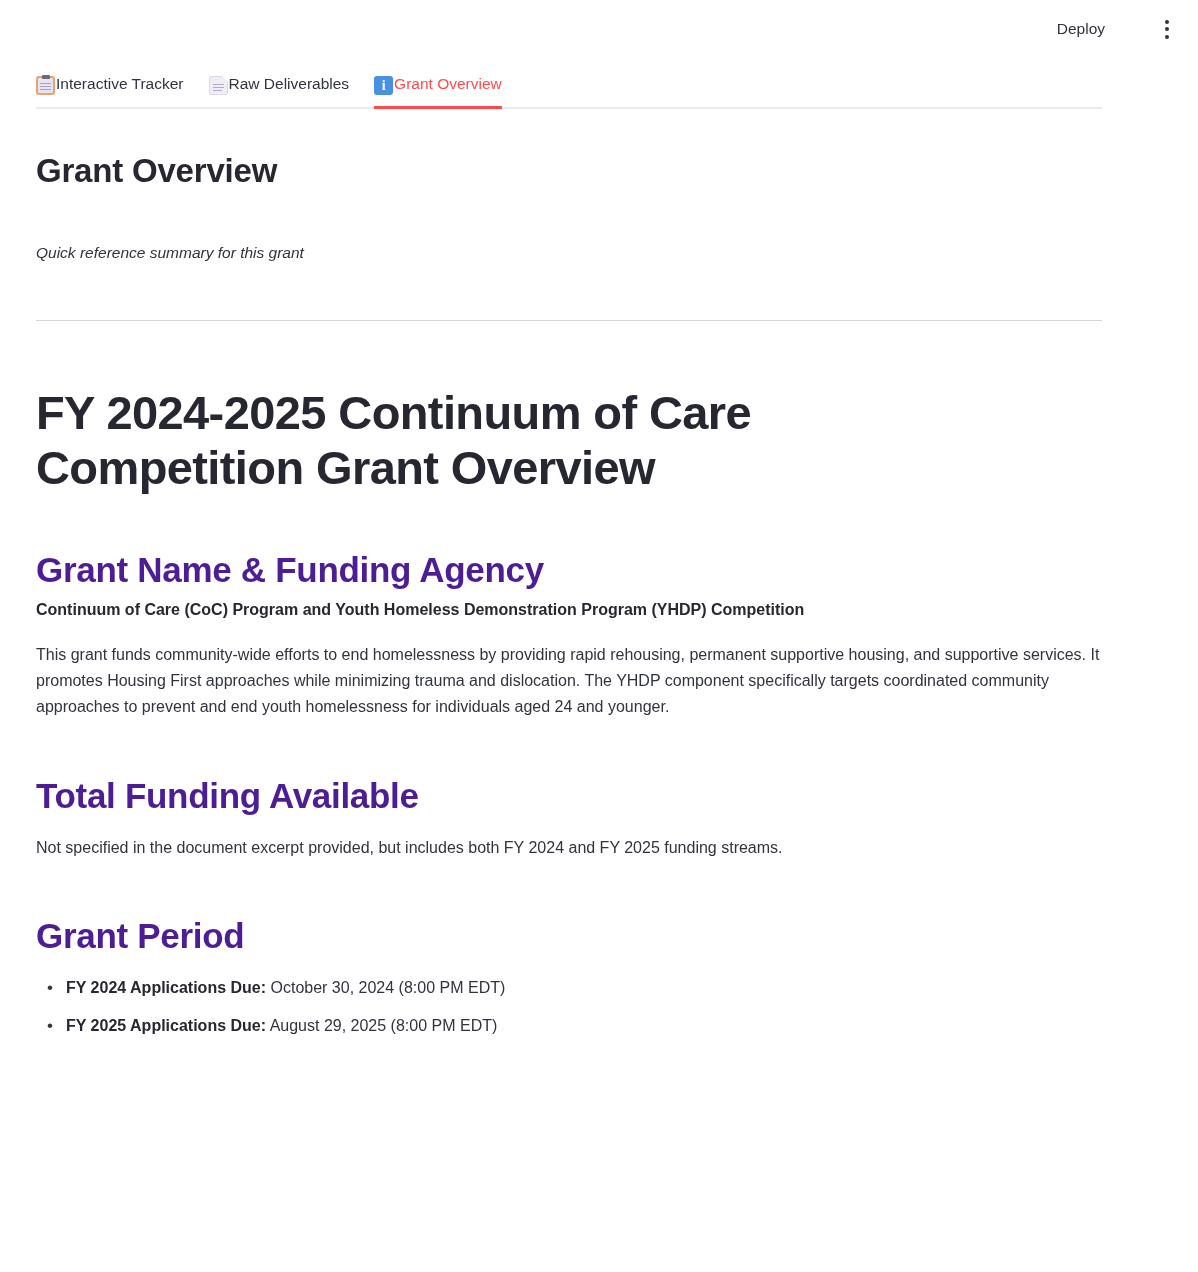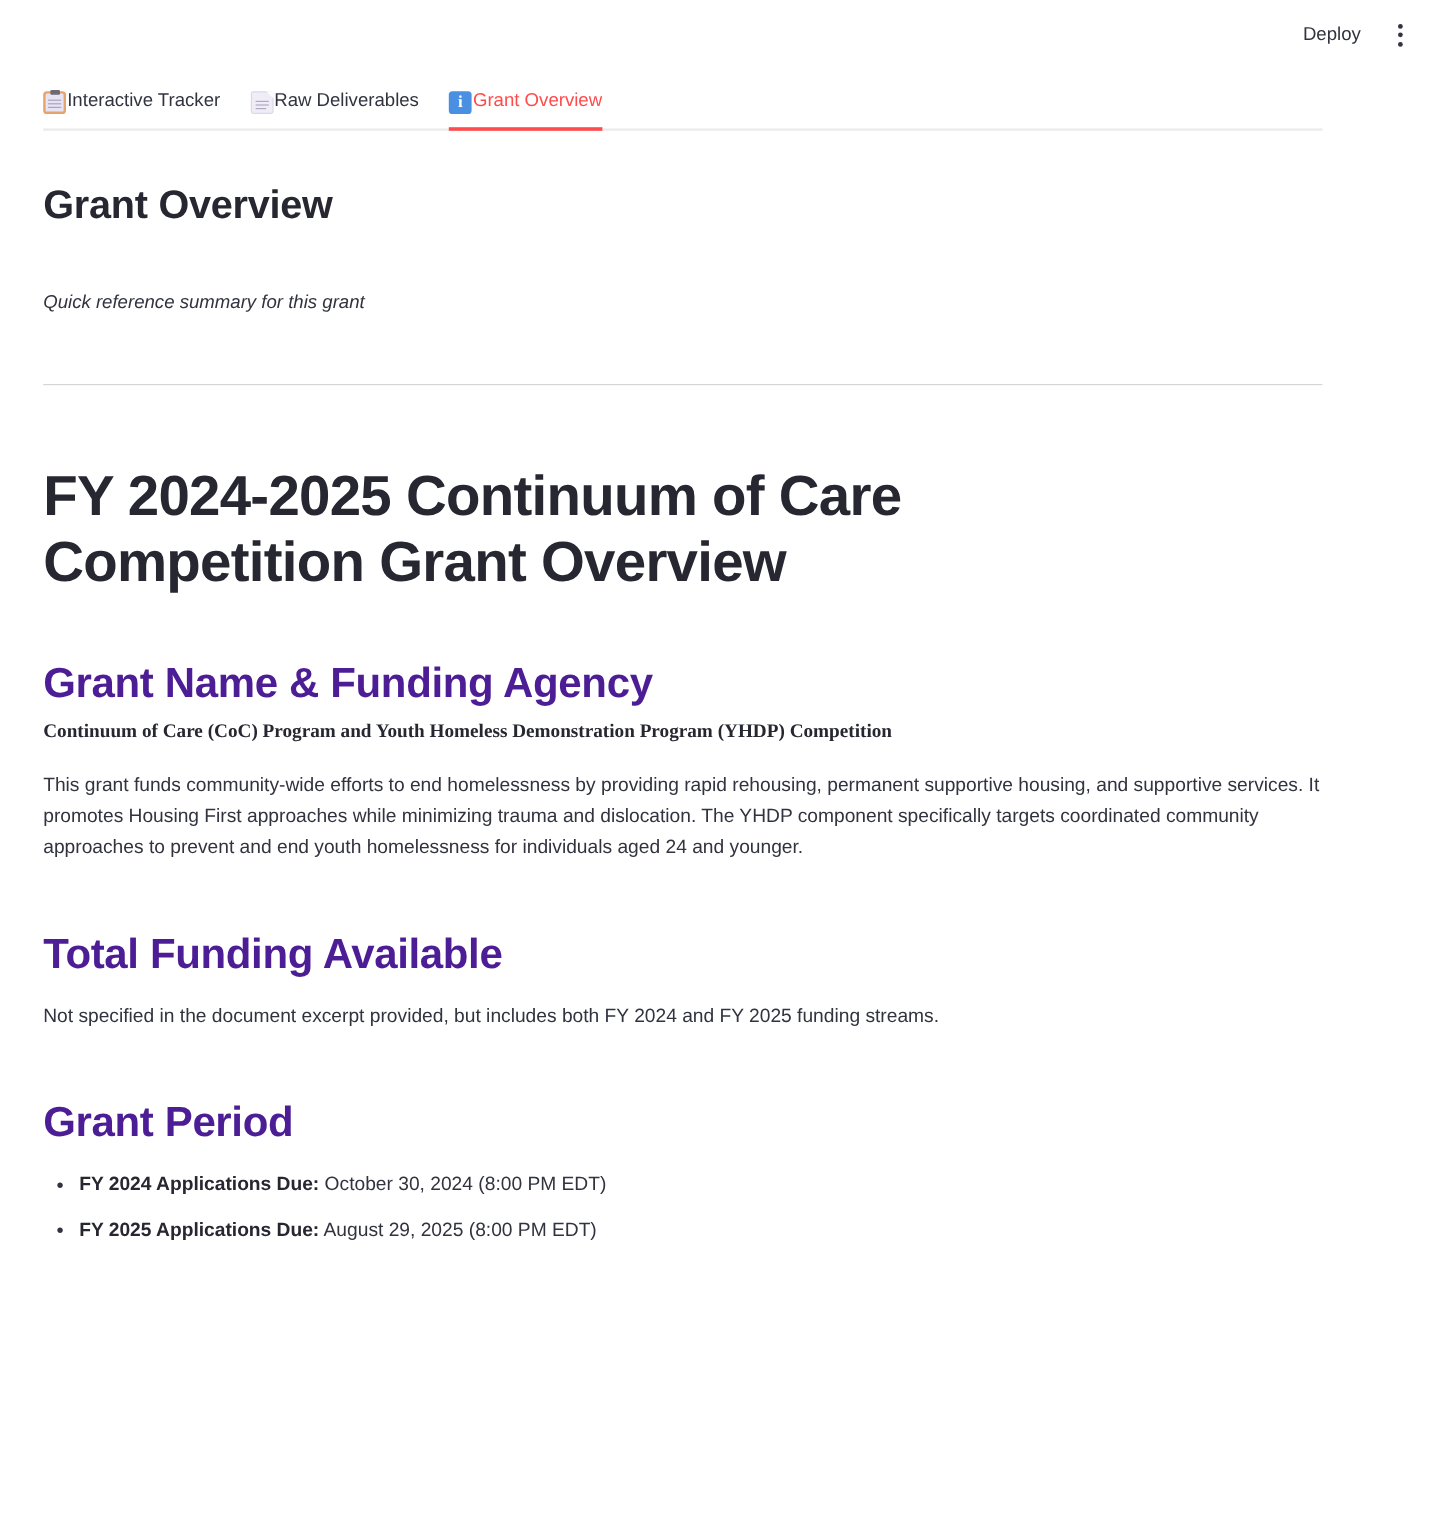--- a/index.html
+++ b/index.html
@@ -21,20 +21,21 @@
   .app-header {
     position: absolute;
     top: 0; left: 0; right: 0;
     height: 58px;
     display: flex;
     align-items: center;
     justify-content: flex-end;
     padding-right: 14px;
     background: #ffffff;
     z-index: 10;
+    gap: 29px;
   }
   .deploy-button {
     font-size: 15.5px;
     color: #31333f;
     background: transparent;
     border: none;
     padding: 6px 12px;
     border-radius: 6px;
     cursor: pointer;
     font-family: inherit;
@@ -206,21 +207,21 @@
     line-height: 1.2;
     letter-spacing: -0.3px;
     margin: 54px 0 0 0;
   }
   .md p {
     font-size: 16px;
     line-height: 1.65;
     color: #31333f;
     margin: 18px 0 0 0;
   }
-  .md p.tight { margin-top: 6px; font-family: Liberation Serif, serif; }
+  .md p.tight { margin-top: 6px; }
   .md p strong { font-weight: 700; color: #262730; }
 
   .md ul {
     margin: 19px 0 0 0;
     padding-left: 30px;
     list-style: none;
   }
   .md li {
     font-size: 16px;
     line-height: 1.55;

